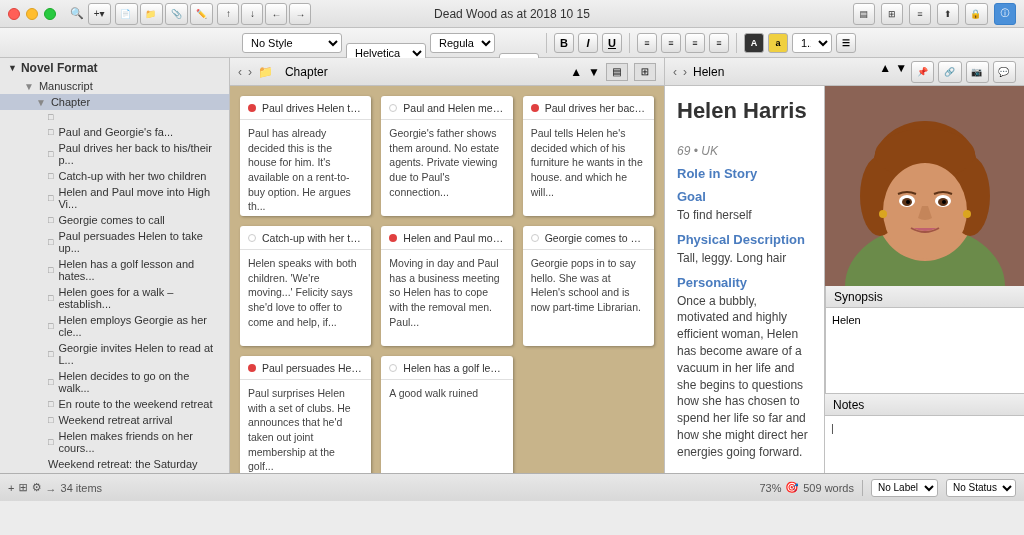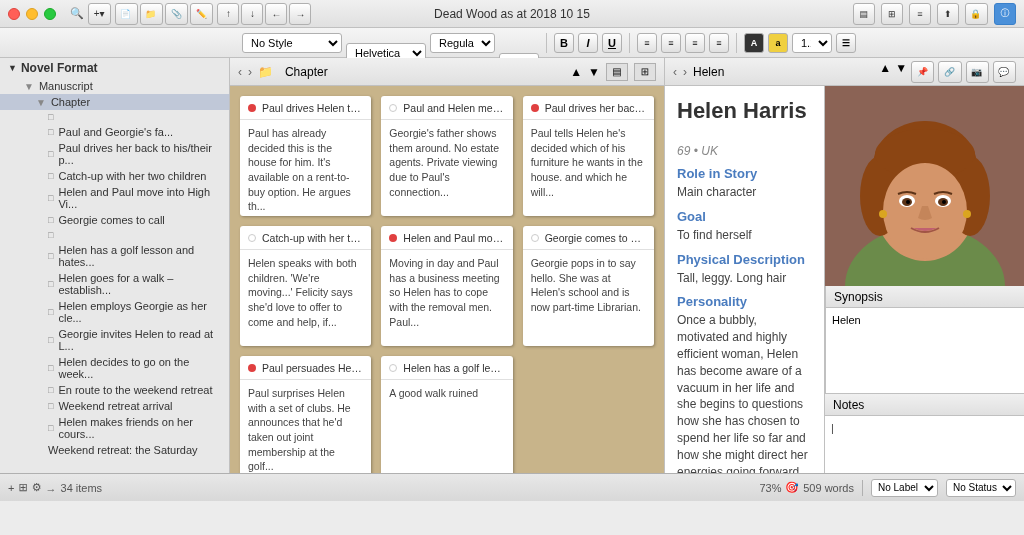--- a/index.html
+++ b/index.html
@@ -407,40 +407,41 @@
         <div class="sidebar-item sidebar-subitem" style="padding-left: 48px; font-size: 11px;">
           <span class="item-icon" style="font-size: 9px; color: rgb(136, 136, 136);">□ </span>
           <span>Helen and Paul move into High Vi...</span>
         </div>
         <div class="sidebar-item sidebar-subitem" style="padding-left: 48px; font-size: 11px;">
           <span class="item-icon" style="font-size: 9px; color: rgb(136, 136, 136);">□ </span>
           <span>Georgie comes to call</span>
         </div>
         <div class="sidebar-item sidebar-subitem" style="padding-left: 48px; font-size: 11px;">
           <span class="item-icon" style="font-size: 9px; color: rgb(136, 136, 136);">□ </span>
+          <span>Paul persuades Helen to take up...</span>
         </div>
         <div class="sidebar-item sidebar-subitem" style="padding-left: 48px; font-size: 11px;">
           <span class="item-icon" style="font-size: 9px; color: rgb(136, 136, 136);">□ </span>
           <span>Helen has a golf lesson and hates...</span>
         </div>
         <div class="sidebar-item sidebar-subitem" style="padding-left: 48px; font-size: 11px;">
           <span class="item-icon" style="font-size: 9px; color: rgb(136, 136, 136);">□ </span>
           <span>Helen goes for a walk – establish...</span>
         </div>
         <div class="sidebar-item sidebar-subitem" style="padding-left: 48px; font-size: 11px;">
           <span class="item-icon" style="font-size: 9px; color: rgb(136, 136, 136);">□ </span>
           <span>Helen employs Georgie as her cle...</span>
         </div>
         <div class="sidebar-item sidebar-subitem" style="padding-left: 48px; font-size: 11px;">
           <span class="item-icon" style="font-size: 9px; color: rgb(136, 136, 136);">□ </span>
           <span>Georgie invites Helen to read at L...</span>
         </div>
         <div class="sidebar-item sidebar-subitem" style="padding-left: 48px; font-size: 11px;">
           <span class="item-icon" style="font-size: 9px; color: rgb(136, 136, 136);">□ </span>
-          <span>Helen decides to go on the week...</span>
+          <span>Helen decides to go on the walk...</span>
         </div>
         <div class="sidebar-item sidebar-subitem" style="padding-left: 48px; font-size: 11px;">
           <span class="item-icon" style="font-size: 9px; color: rgb(136, 136, 136);">□ </span>
           <span>En route to the weekend retreat</span>
         </div>
         <div class="sidebar-item sidebar-subitem" style="padding-left: 48px; font-size: 11px;">
           <span class="item-icon" style="font-size: 9px; color: rgb(136, 136, 136);">□ </span>
           <span>Weekend retreat arrival</span>
         </div>
         <div class="sidebar-item sidebar-subitem" style="padding-left: 48px; font-size: 11px;">
@@ -542,21 +543,20 @@
       </div>
     </div>
 
     <div class="right-content-wrapper">
 
       <div class="character-info">
         <div class="char-name">Helen Harris</div>
         <div class="char-meta">69 • UK</div>
 
         <div class="char-section-title">Role in Story</div>
-        <div class="char-section-content">Main character</div>
 
         <div class="char-section-title">Goal</div>
         <div class="char-section-content">To find herself</div>
 
         <div class="char-section-title">Physical Description</div>
         <div class="char-section-content">Tall, leggy. Long hair</div>
 
         <div class="char-section-title">Personality</div>
         <div class="char-section-content">Once a bubbly, motivated and highly efficient woman, Helen has become aware of a vacuum in her life and she begins to questions how she has chosen to spend her life so far and how she might direct her energies going forward.</div>
 

